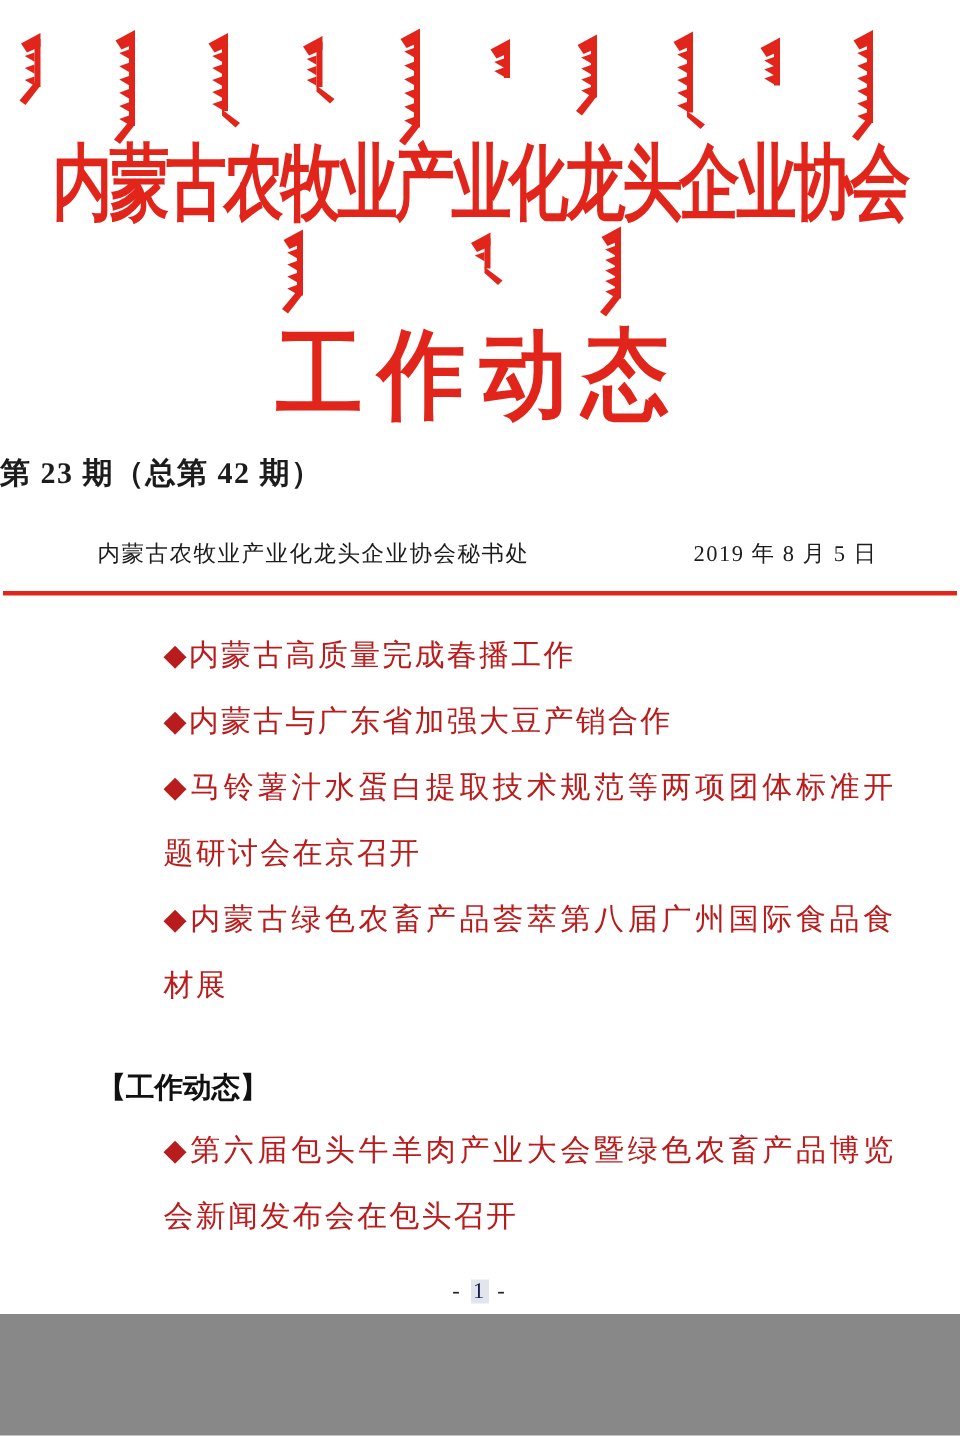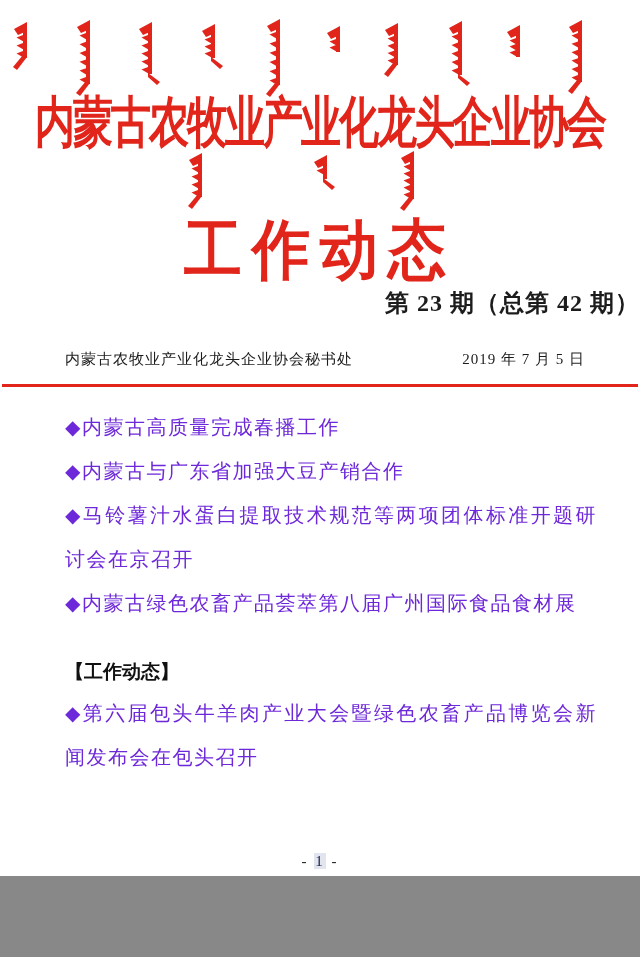--- a/index.html
+++ b/index.html
@@ -40,24 +40,24 @@
     font-family:"Liberation Serif","DejaVu Serif",serif;
     font-weight:bold;
     font-size:58px;
     letter-spacing:10px;
     line-height:1.1;
     transform:scale(1,1.12);
     transform-origin:50% 40%;
     white-space:nowrap;
   }
   .issue-line{
-    margin-top:5px;
-    text-align:right;
-    font-weight:bold;
-    font-size:24px;
+    margin-top:20px;
+    text-align:left;
+    font-weight:bold;
+    font-size:20px;
     letter-spacing:1px;
   }
   .pub-row{
     margin-top:31px;
     padding:0 55px 0 65px;
     display:flex;
     justify-content:space-between;
     align-items:baseline;
     font-size:15px;
     letter-spacing:1px;
@@ -89,21 +89,22 @@
     line-height:30px;
     color:#111;
   }
   .toc-items{margin-top:4px;}
   .toc-item{
     font-size:20px;
     line-height:44px;
     text-align:justify;
     text-justify:inter-character;
     letter-spacing:1.5px;
-    color:#6d28d9;
+    color:#b91c1c;
+    margin-left:44px;
   }
 
   
   .footer{
     position:absolute;
     left:0;right:0;bottom:6px;
     text-align:center;
     font-size:15px;
     color:#222;
     letter-spacing:2px;
@@ -242,21 +243,21 @@
         <path d="M410 46 L400 58 L404 61 L414 48 Z"></path>
       </g>
     </svg>
 
   <div class="bulletin-title">工作动态</div>
 
   <div class="issue-line">第 23 期（总第 42 期）</div>
 
   <div class="pub-row">
     <span>内蒙古农牧业产业化龙头企业协会秘书处</span>
-    <span>2019 年 7 月 5 日</span>
+    <span>2019 年 8 月 5 日</span>
   </div>
 
   <hr class="red-rule">
 
 
   <div class="toc-section">
     <div class="toc-items">
       <div class="toc-item">◆内蒙古高质量完成春播工作</div>
       <div class="toc-item">◆内蒙古与广东省加强大豆产销合作</div>
       <div class="toc-item">◆马铃薯汁水蛋白提取技术规范等两项团体标准开题研讨会在京召开</div>

